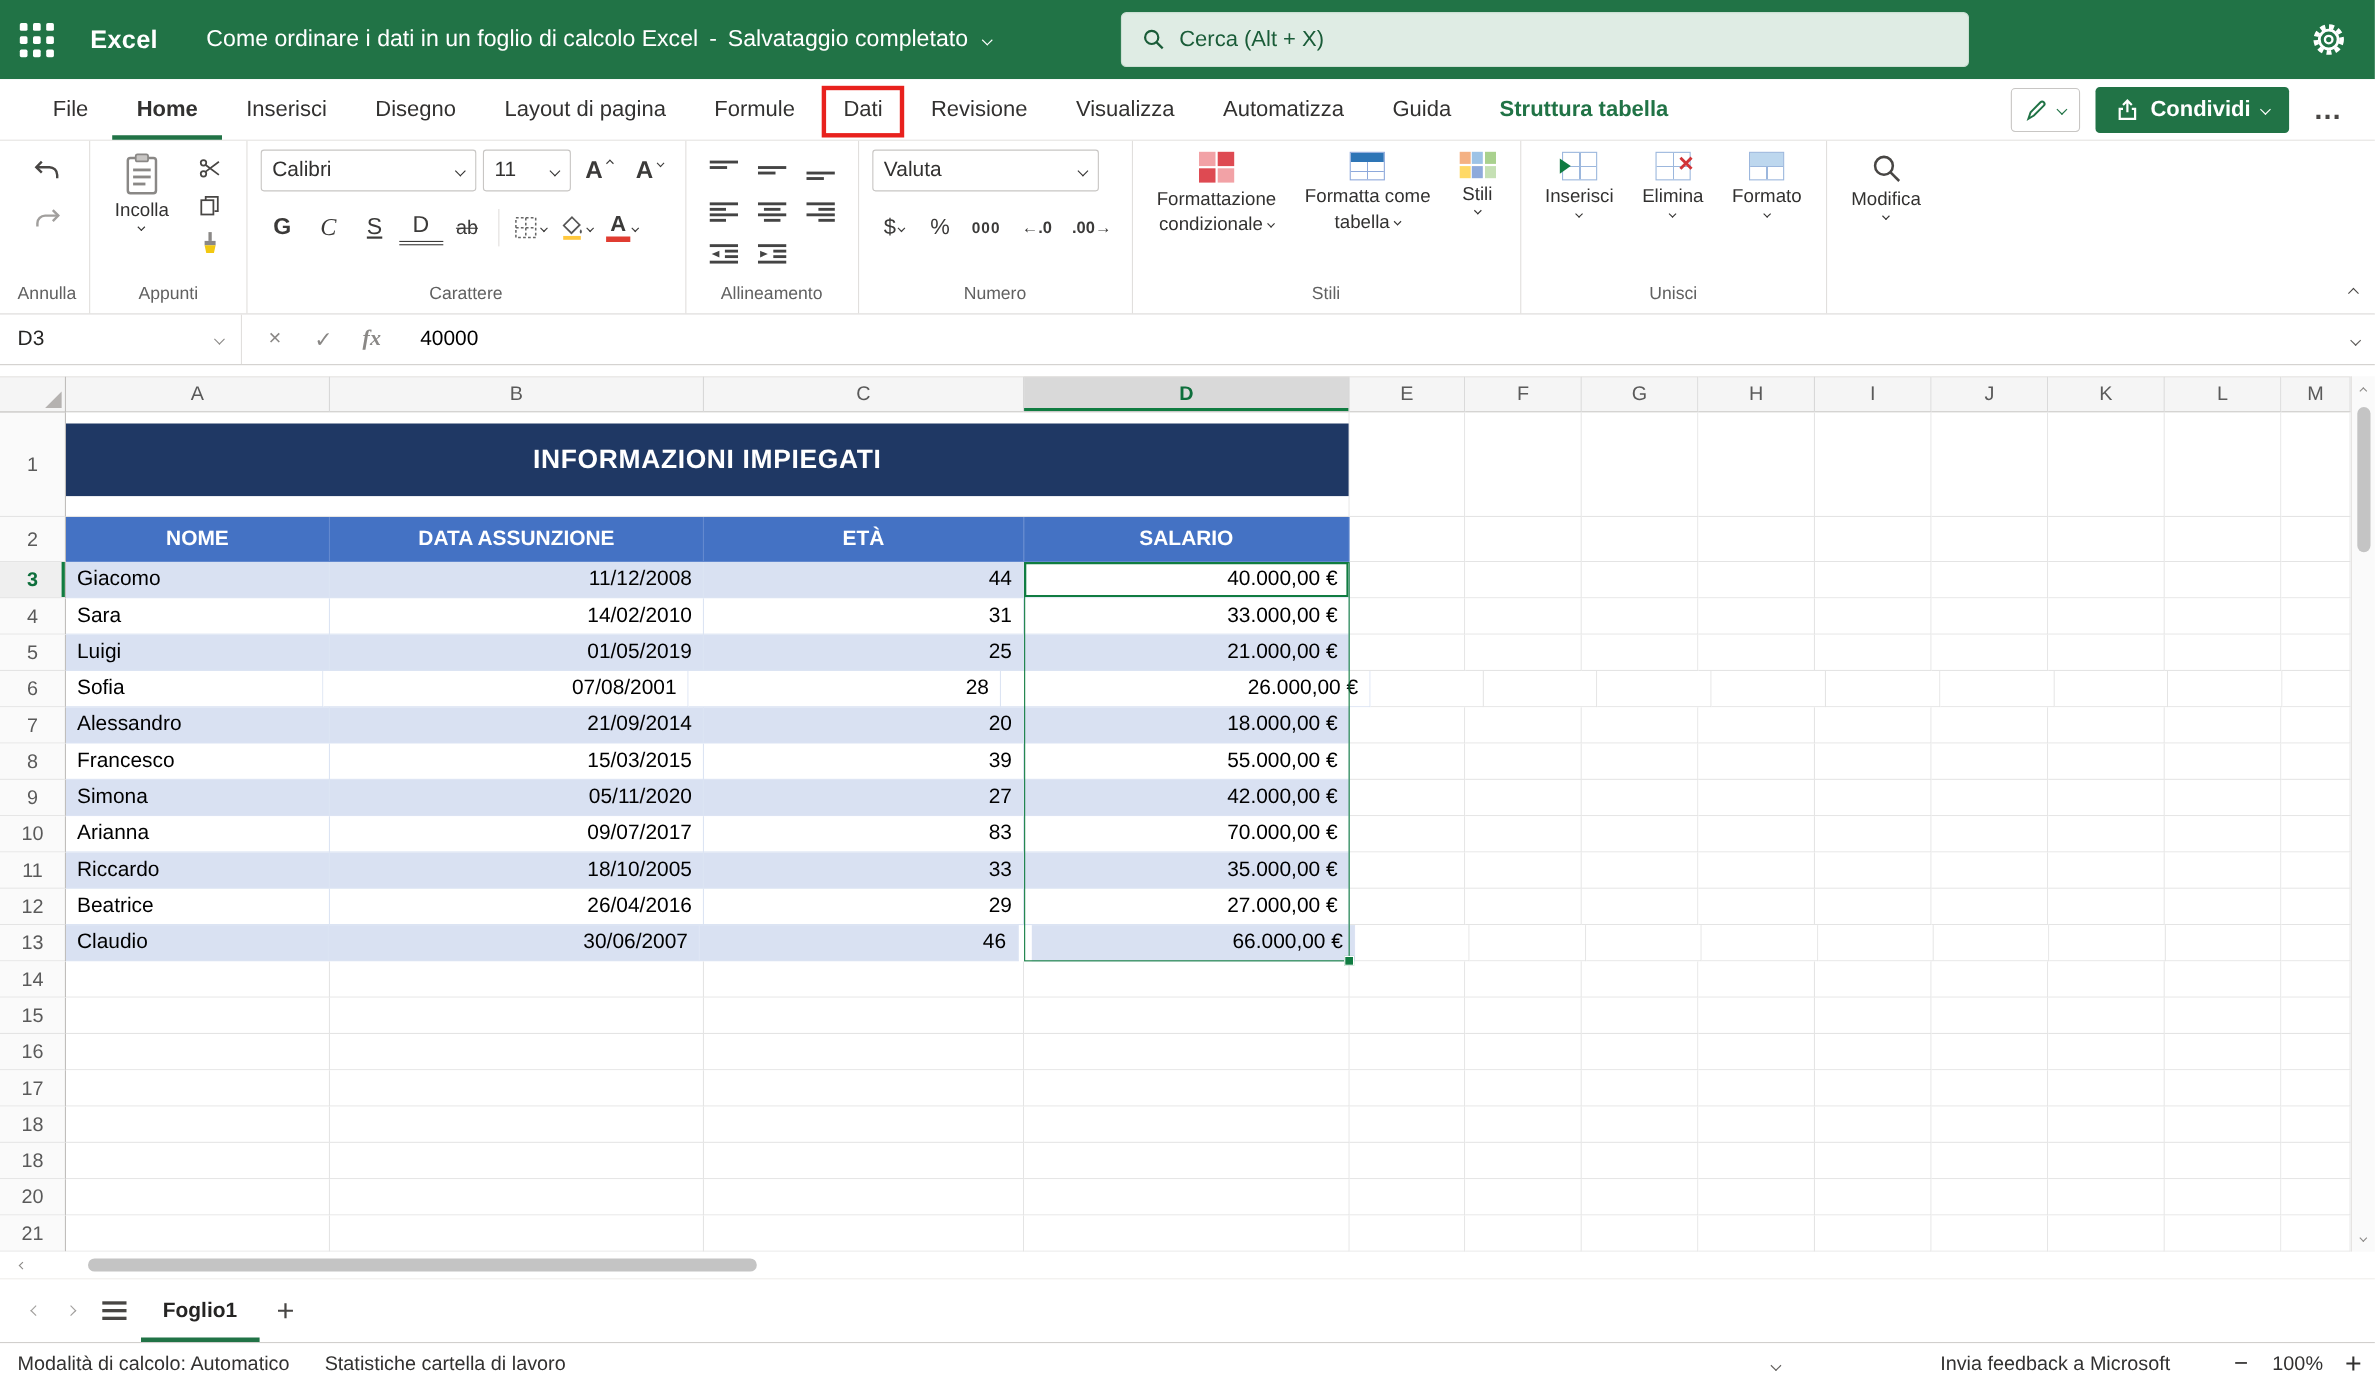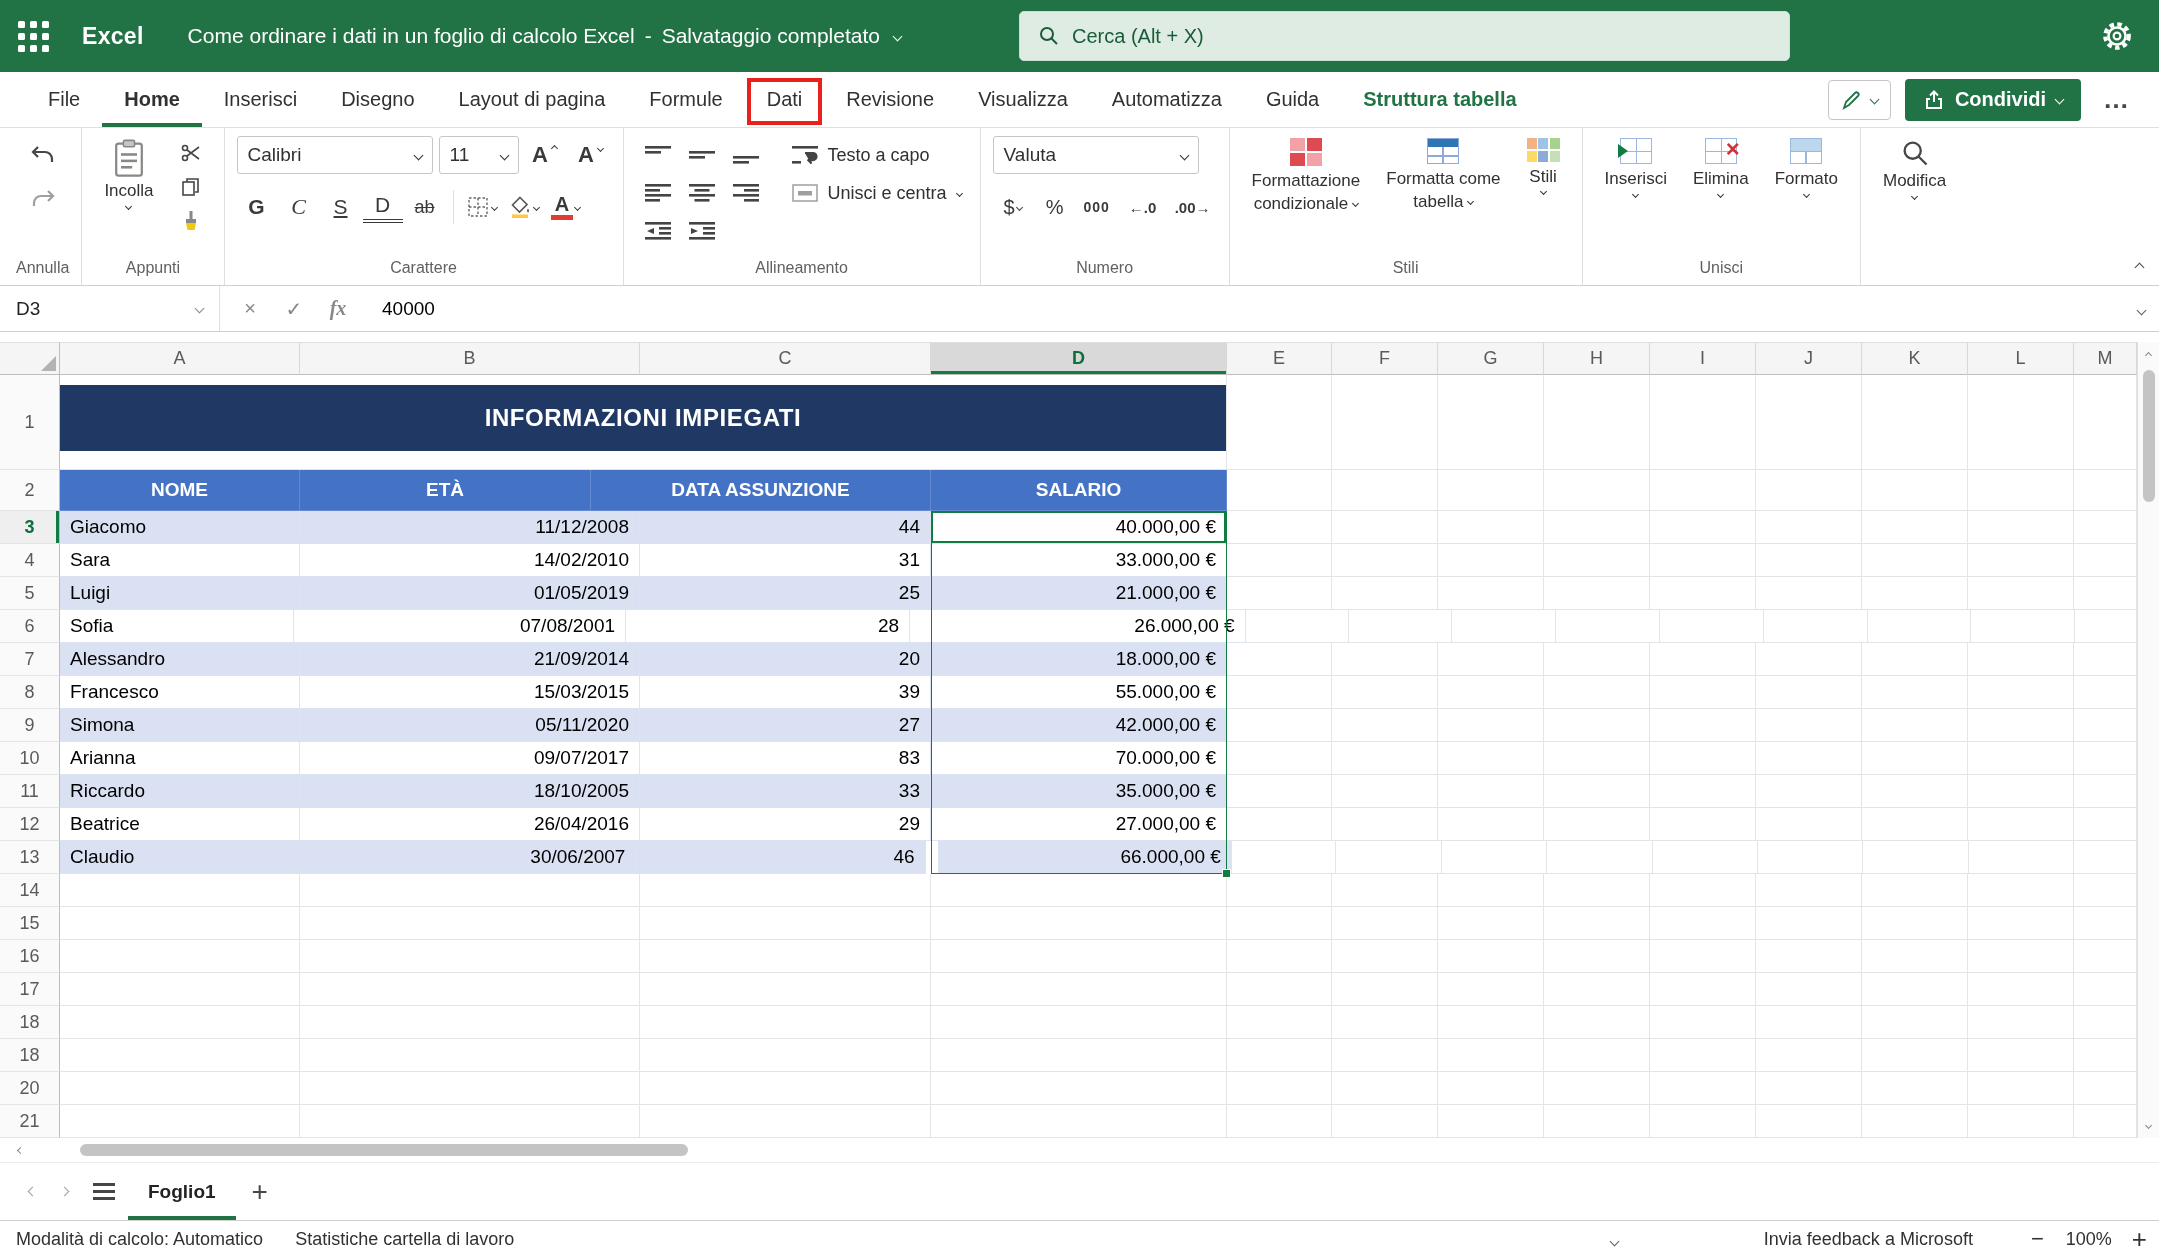--- a/index.html
+++ b/index.html
@@ -417,39 +417,20 @@
               </svg>
           </button>
           <button class="sq-btn">
             <svg class="lbl-ico" width="26" height="20">
                 <rect y="1" width="26" height="2.6"></rect>
                 <rect x="14" y="6" width="12" height="2.6"></rect>
                 <rect x="14" y="11" width="12" height="2.6"></rect>
                 <rect y="16" width="26" height="2.6"></rect>
                 <path d="M2 7 L9 9.9 L2 13 Z"></path>
               </svg>
-          </button>
-        </div>
-        <div class="align-col">
-          <button class="labeled-btn">
-            <svg class="lbl-ico" width="26" height="22" viewBox="0 0 26 22">
-              <rect y="2" width="26" height="2.6" fill="#444"></rect>
-              <rect y="17" width="9" height="2.6" fill="#444"></rect>
-              <path d="M13 9 h8 a3.6 3.6 0 0 1 0 7.2 h-4" fill="none" stroke="#444" stroke-width="2"></path>
-              <path d="M19.5 12.8 l-3.3 3.4 3.3 3.4" fill="none" stroke="#444" stroke-width="2"></path>
-            </svg>
-            <span>Testo a capo</span>
-          </button>
-          <button class="labeled-btn disabled">
-            <svg width="26" height="20">
-              <rect x="1" y="2" width="24" height="16" fill="none" stroke="#A19F9D" stroke-width="1.5"></rect>
-              <rect x="6" y="8" width="14" height="4.5" fill="#A19F9D"></rect>
-            </svg>
-            <span>Unisci e centra</span>
-            <span class="chev xs"></span>
           </button>
         </div>
       </div>
       <div class="rg-caption">Allineamento</div>
     </div>
 
     <div class="rgroup">
       <div class="rg-body col">
         <div class="selectbox nfmt">
           <span>Valuta</span>
@@ -602,22 +583,22 @@
           <div class="g-cell g-empty" style="width: 106px;"></div>
           <div class="g-cell g-empty" style="width: 106px;"></div>
           <div class="g-cell g-empty" style="width: 106px;"></div>
           <div class="g-cell g-empty" style="width: 106px;"></div>
           <div class="g-cell g-empty" style="width: 106px;"></div>
           <div class="g-cell g-empty" style="width: 63px;"></div>
         </div>
         <div class="g-row" style="height: 41px;">
           <div class="g-rownum">2</div>
           <div class="g-cell g-th" style="width: 240px;">NOME</div>
+          <div class="g-cell g-th" style="width: 340px;">DATA ASSUNZIONE</div>
           <div class="g-cell g-th" style="width: 291px;">ETÀ</div>
-          <div class="g-cell g-th" style="width: 340px;">DATA ASSUNZIONE</div>
           <div class="g-cell g-th" style="width: 296px;">SALARIO</div>
           <div class="g-cell g-empty" style="width: 105px;"></div>
           <div class="g-cell g-empty" style="width: 106px;"></div>
           <div class="g-cell g-empty" style="width: 106px;"></div>
           <div class="g-cell g-empty" style="width: 106px;"></div>
           <div class="g-cell g-empty" style="width: 106px;"></div>
           <div class="g-cell g-empty" style="width: 106px;"></div>
           <div class="g-cell g-empty" style="width: 106px;"></div>
           <div class="g-cell g-empty" style="width: 106px;"></div>
           <div class="g-cell g-empty" style="width: 63px;"></div>

